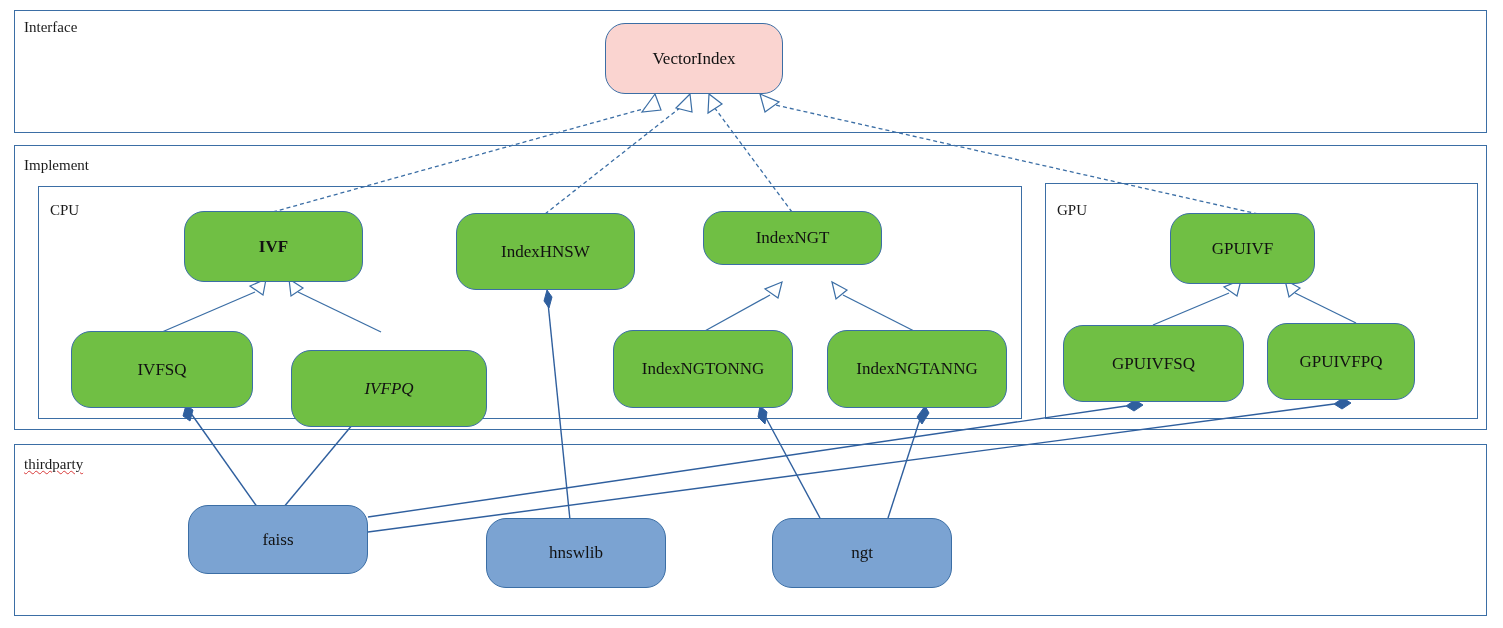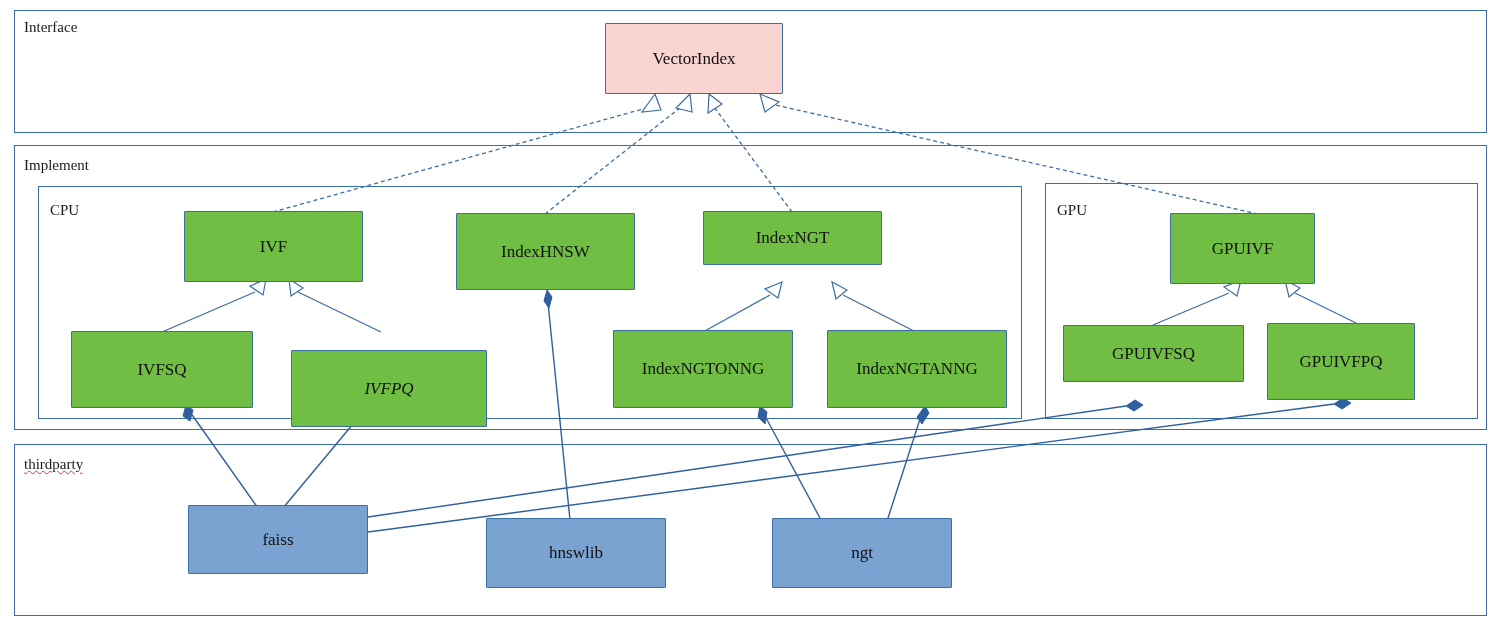--- a/index.html
+++ b/index.html
@@ -32,21 +32,21 @@
   }
   .group-label.misspelled {
     text-decoration: underline;
     text-decoration-color: #d83b3b;
     text-decoration-style: wavy;
     text-decoration-thickness: 1px;
   }
   .node {
     position: absolute;
     border: 1.4px solid #3b6ea5;
-    border-radius: 1px;
+    border-radius: 20px;
     box-sizing: border-box;
     display: flex;
     align-items: center;
     justify-content: center;
     font-family: "Liberation Serif", serif;
     font-size: 17px;
     color: #111111;
     text-align: center;
     z-index: 5;
   }
@@ -158,37 +158,37 @@
 
     <line class="edge-comp" x1="820" y1="518" x2="765" y2="416"></line>
     <polygon class="diamond-filled" points="760,406 767,412 765,424 758,417"></polygon>
 
     <line class="edge-comp" x1="888" y1="518" x2="921" y2="416"></line>
     <polygon class="diamond-filled" points="925,406 929,413 922,424 917,417"></polygon>
   </svg>
 
   <div class="node interface" style="left:605px; top:23px; width:178px; height:71px;">VectorIndex</div>
 
-  <div class="node impl" style="left:184px; top:211px; width:179px; height:71px;">IVF</div>
+  <div class="node impl" style="left:184px; top:211px; width:179px; height:71px;font-weight:bold;">IVF</div>
 
   <div class="node impl" style="left:71px; top:331px; width:182px; height:77px;">IVFSQ</div>
 
   <div class="node impl" style="left:291px; top:350px; width:196px; height:77px;font-style:italic;">IVFPQ</div>
 
   <div class="node impl" style="left:456px; top:213px; width:179px; height:77px;">IndexHNSW</div>
 
   <div class="node impl" style="left:703px; top:211px; width:179px; height:54px;">IndexNGT</div>
 
   <div class="node impl" style="left:827px; top:330px; width:180px; height:78px;">IndexNGTANNG</div>
 
   <div class="node impl" style="left:613px; top:330px; width:180px; height:78px;">IndexNGTONNG</div>
 
   <div class="node impl" style="left:1170px; top:213px; width:145px; height:71px;">GPUIVF</div>
 
-  <div class="node impl" style="left:1063px; top:325px; width:181px; height:57px;">GPUIVFSQ</div>
+  <div class="node impl" style="left:1063px; top:325px; width:181px; height:77px;">GPUIVFSQ</div>
 
   <div class="node impl" style="left:1267px; top:323px; width:148px; height:77px;">GPUIVFPQ</div>
 
   <div class="node third" style="left:188px; top:505px; width:180px; height:69px;">faiss</div>
 
   <div class="node third" style="left:486px; top:518px; width:180px; height:70px;">hnswlib</div>
 
   <div class="node third" style="left:772px; top:518px; width:180px; height:70px;">ngt</div>
 
 </div>

